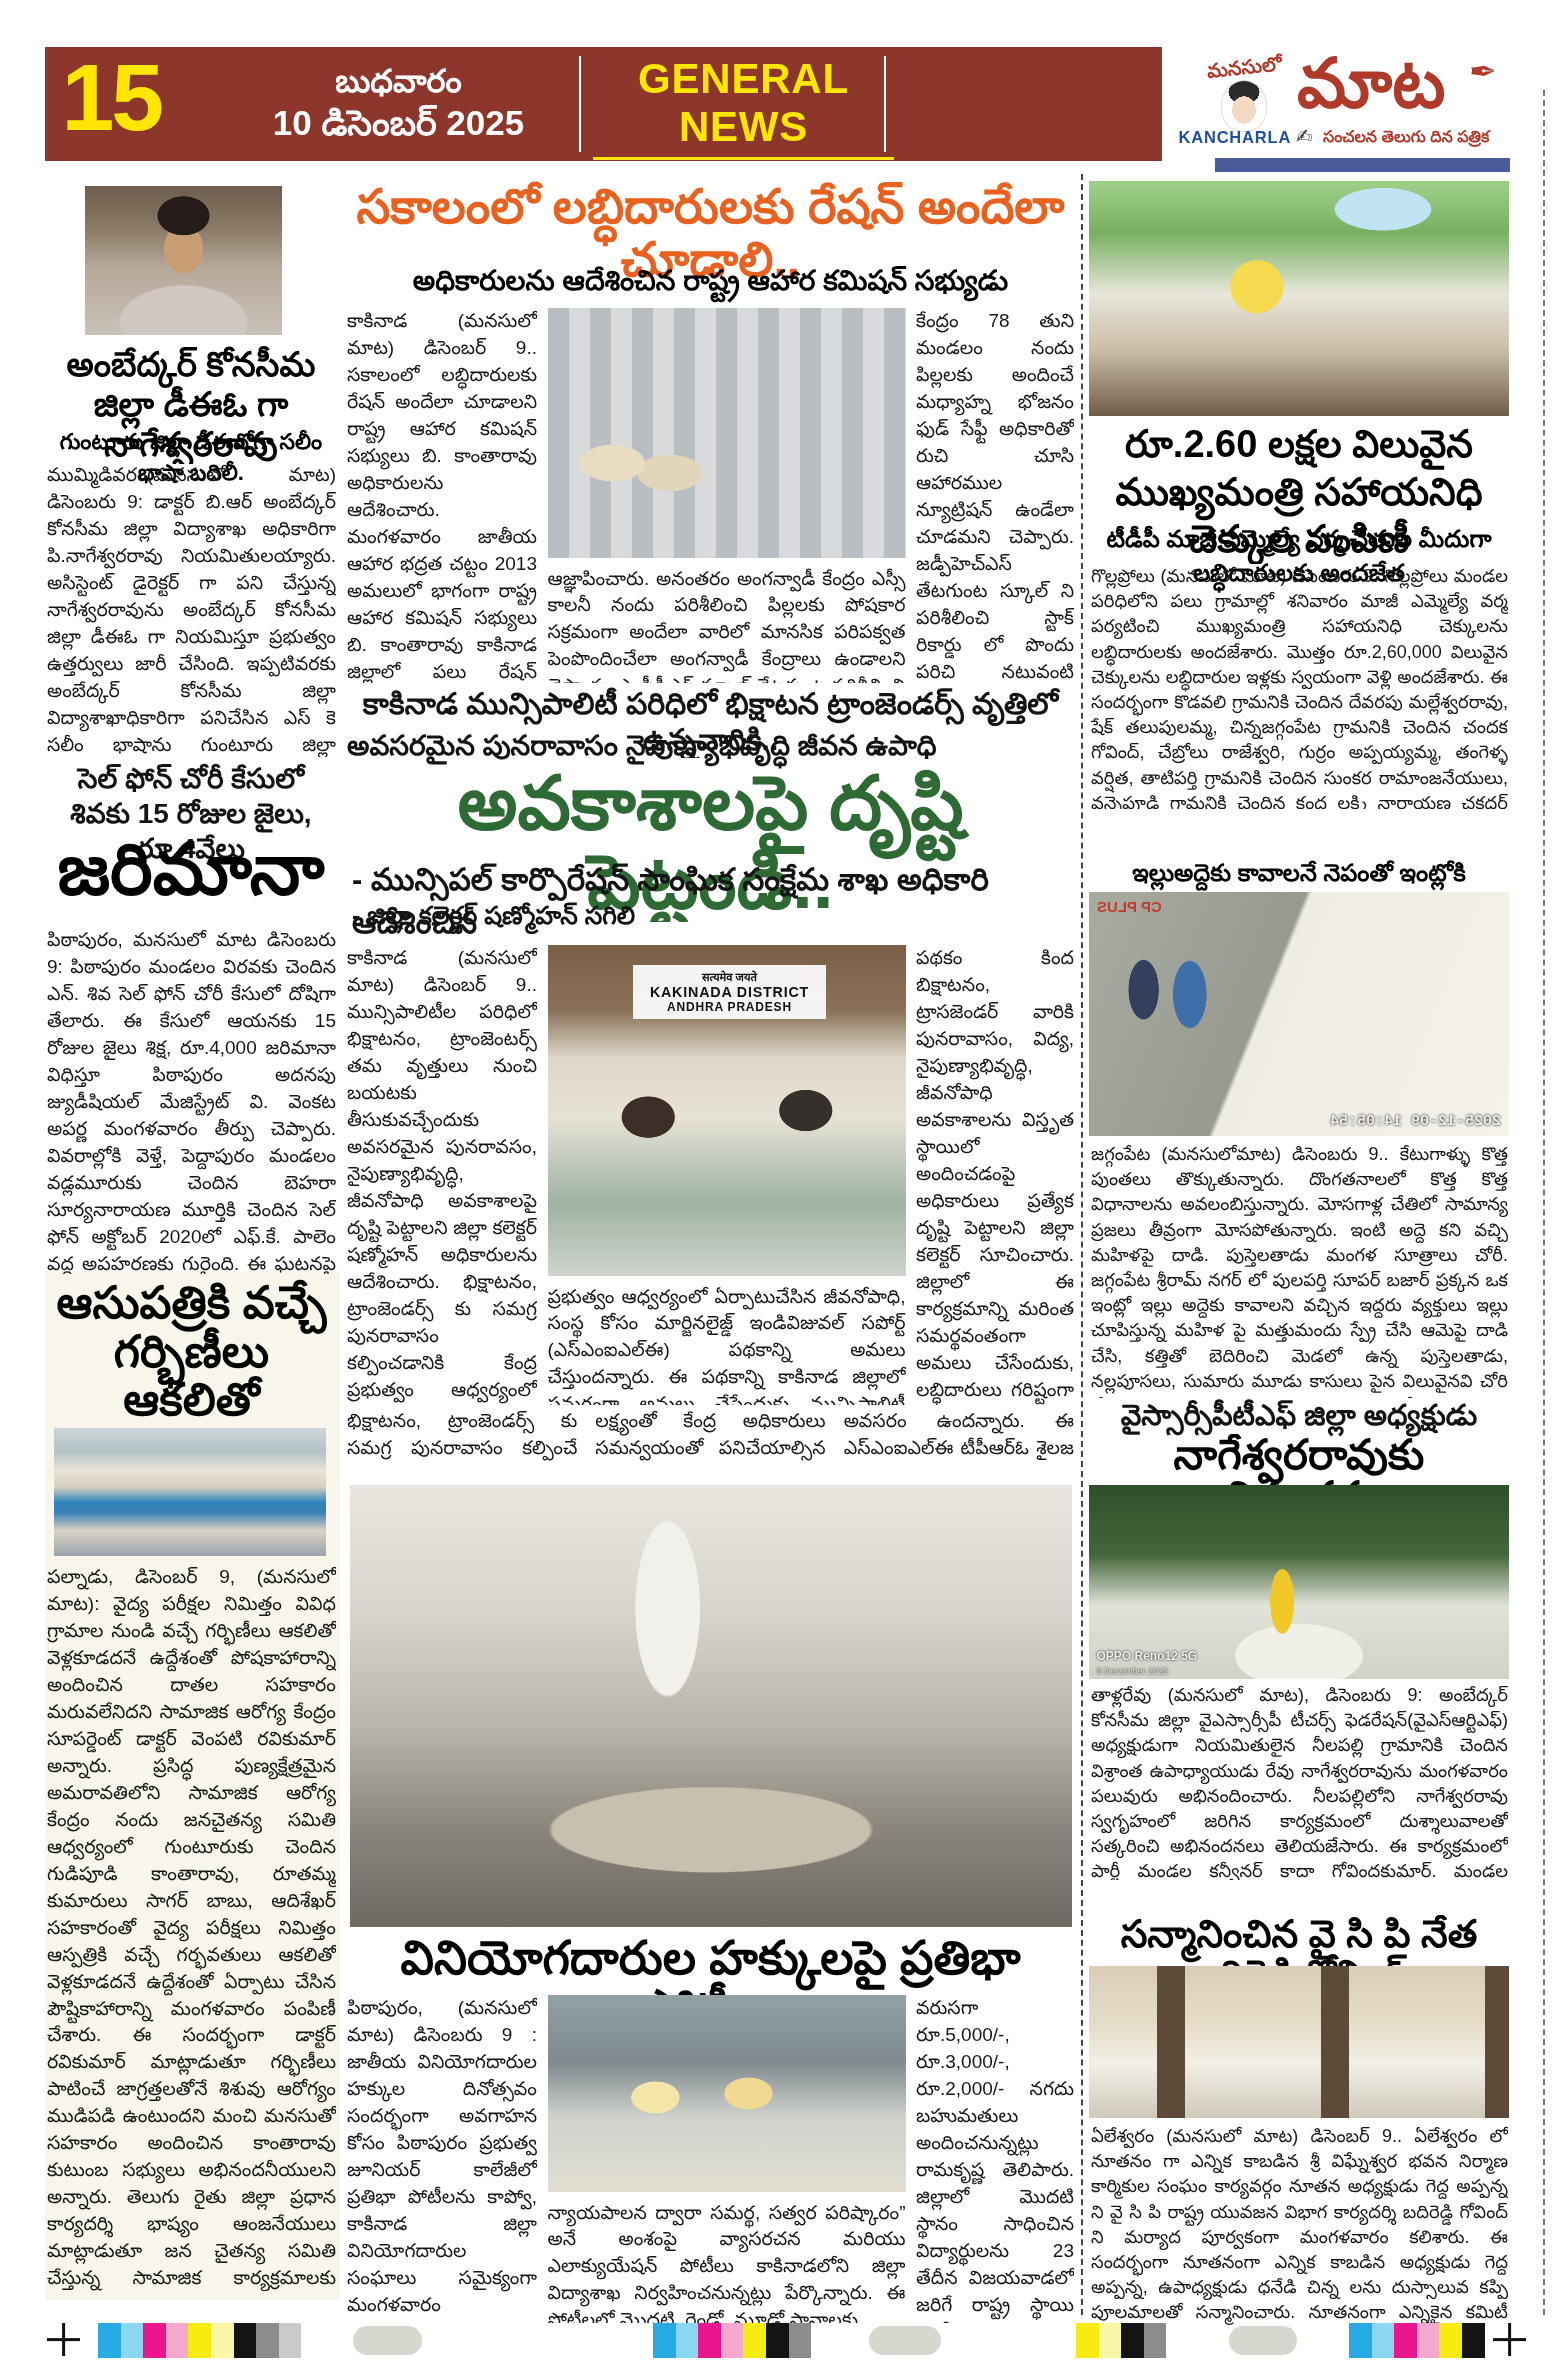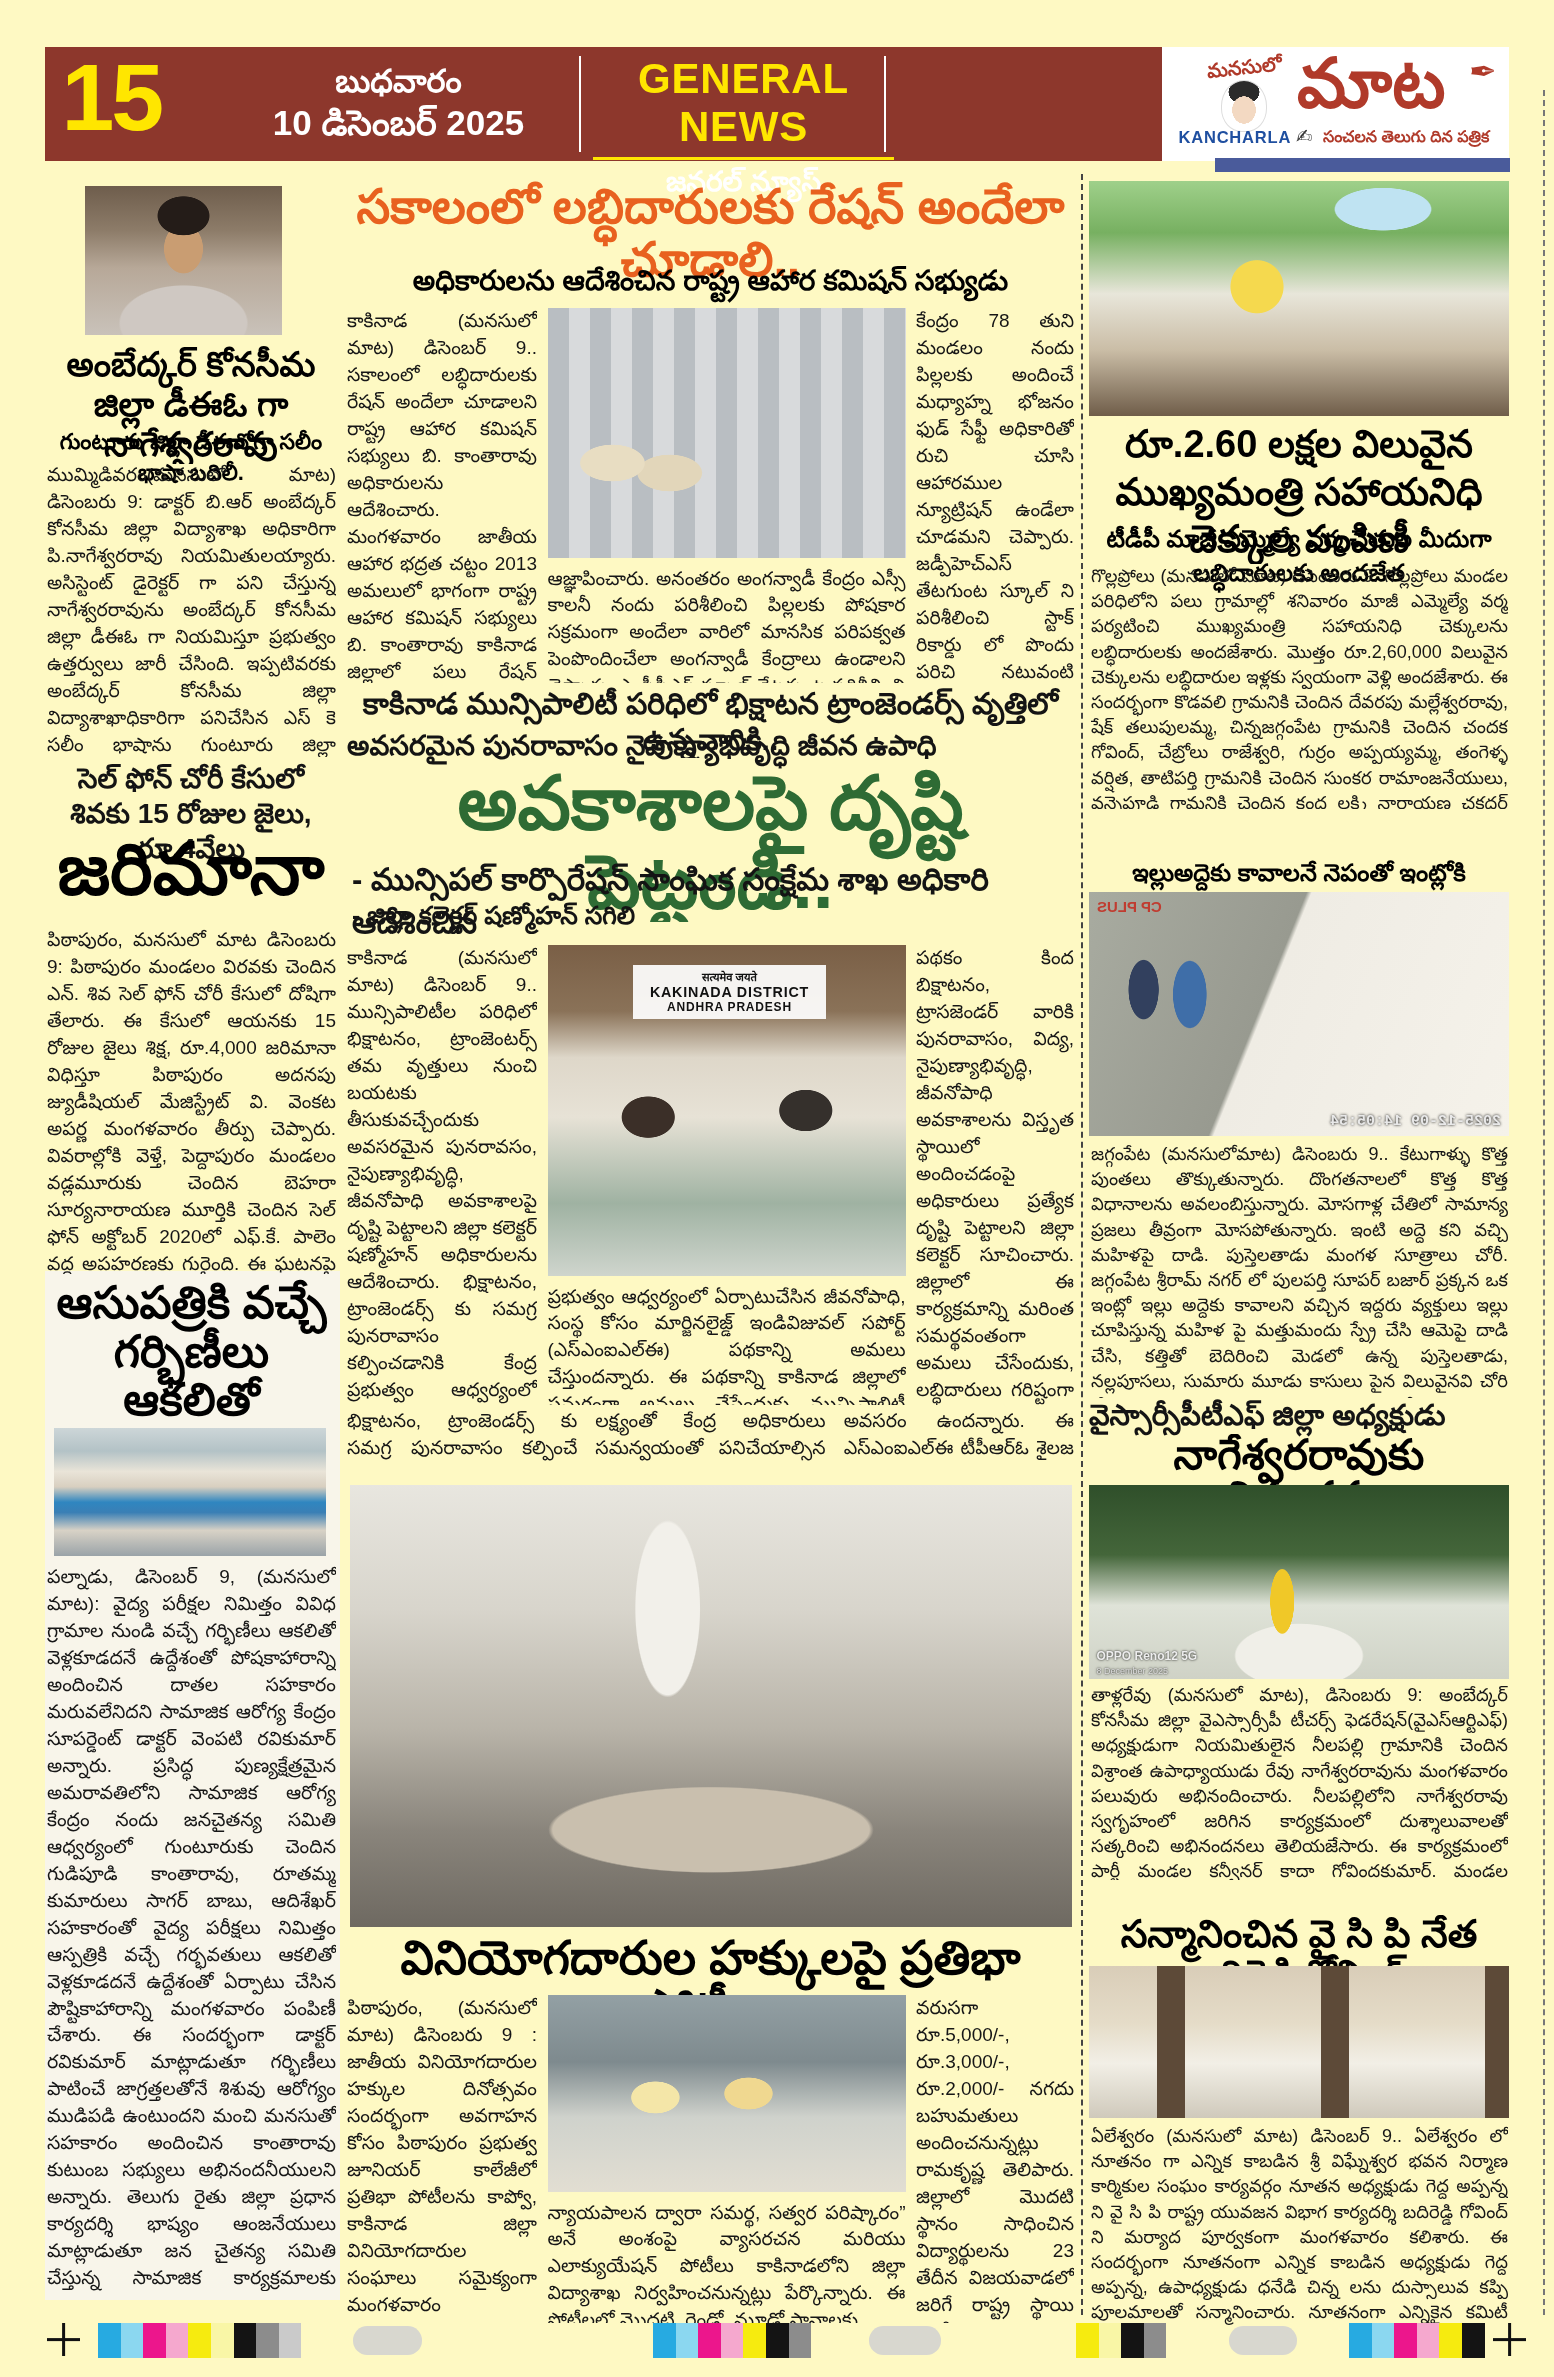--- a/index.html
+++ b/index.html
@@ -1,18 +1,18 @@
 <!DOCTYPE html>
 <html style="font-size:12px"><head>
 <meta charset="utf-8">
 <style>
   html,body{margin:0;padding:0;background:#e8e6e0;}
   .page{
     position:relative;width:1555px;height:2377px;margin:0 auto;
-    background:#fef9c3;overflow:hidden;
+    background:#ffffff;overflow:hidden;
     font-family:"Liberation Sans","DejaVu Sans",sans-serif;
     color:#141414;
   }
   
   .topbar{position:absolute;left:45px;top:47px;width:1464px;height:114px;background:#8D372C;}
   .pagenum{position:absolute;left:16.5px;top:-4.5px;font-size:95px;font-weight:900;color:#FFE600;letter-spacing:-3px;}
   .daydate{position:absolute;left:143px;top:13.5px;width:421px;text-align:center;color:#fff;font-weight:800;}
   .daydate .d1{font-size:32px;line-height:1.3;}
   .daydate .d2{font-size:35px;line-height:1.2;}
   .vsep{position:absolute;top:9px;width:2.3px;height:96px;background:#fff;}
@@ -121,21 +121,21 @@
   .r2-head{left:1089px;top:812px;width:420px;font-size:33px;line-height:1.1;}
   .r2-sub{left:1089px;top:859px;width:420px;font-size:24px;}
   #ph-cctv{left:1089px;top:892px;width:420px;height:244px;
     background:
       radial-gradient(30px 60px at 24% 42%,#3f6ea8 0 55%,transparent 57%),
       radial-gradient(27px 53px at 13% 40%,#32405e 0 55%,transparent 57%),
       linear-gradient(112deg,#a8aba0 0%,#989a90 42%,#efece4 43%,#f5f2ea 100%);}
   .cctv-brand{position:absolute;left:7.5px;top:6px;color:#c03c30;font-size:15px;font-weight:900;transform:scaleX(-1);}
   .cctv-time{position:absolute;right:7.5px;bottom:6px;color:#e8e8e8;font-size:15px;font-weight:700;font-family:"Liberation Mono","DejaVu Sans Mono",monospace;text-shadow:0 0 3px #000;transform:scaleX(-1);}
   .r2-body{left:1091px;top:1142px;width:417px;height:256px;}
-  .r3-kick{left:1089px;top:1399px;width:420px;font-size:29px;font-weight:800;}
+  .r3-kick{left:1089px;top:1399px;width:420px;font-size:29px;font-weight:800;text-align:center;}
   .r3-head{left:1089px;top:1434px;width:420px;font-size:42px;line-height:1.0;}
   #ph-garland{left:1089px;top:1485px;width:420px;height:194px;
     background:
       radial-gradient(19.6px 53px at 46% 60%,#f0c828 0 60%,transparent 62%),
       radial-gradient(90px 45px at 50% 88%,#f0efe8 0 70%,transparent 72%),
       linear-gradient(180deg,#2f4f2a 0%,#44663a 36%,#dfe3d8 62%,#cfd2c6 100%);}
   .oppo-mark{position:absolute;left:7.5px;bottom:16.5px;color:#eee;font-size:12px;font-weight:700;text-shadow:0 0 2.3px #000;}
   .oppo-date{position:absolute;left:7.5px;bottom:3px;color:#ddd;font-size:9px;text-shadow:0 0 2.3px #000;}
   .r3-body{left:1091px;top:1683px;width:417px;height:197px;}
   .r4-kick{left:1089px;top:1883px;width:420px;font-size:25.6px;font-weight:800;text-align:center;line-height:1.15;}

